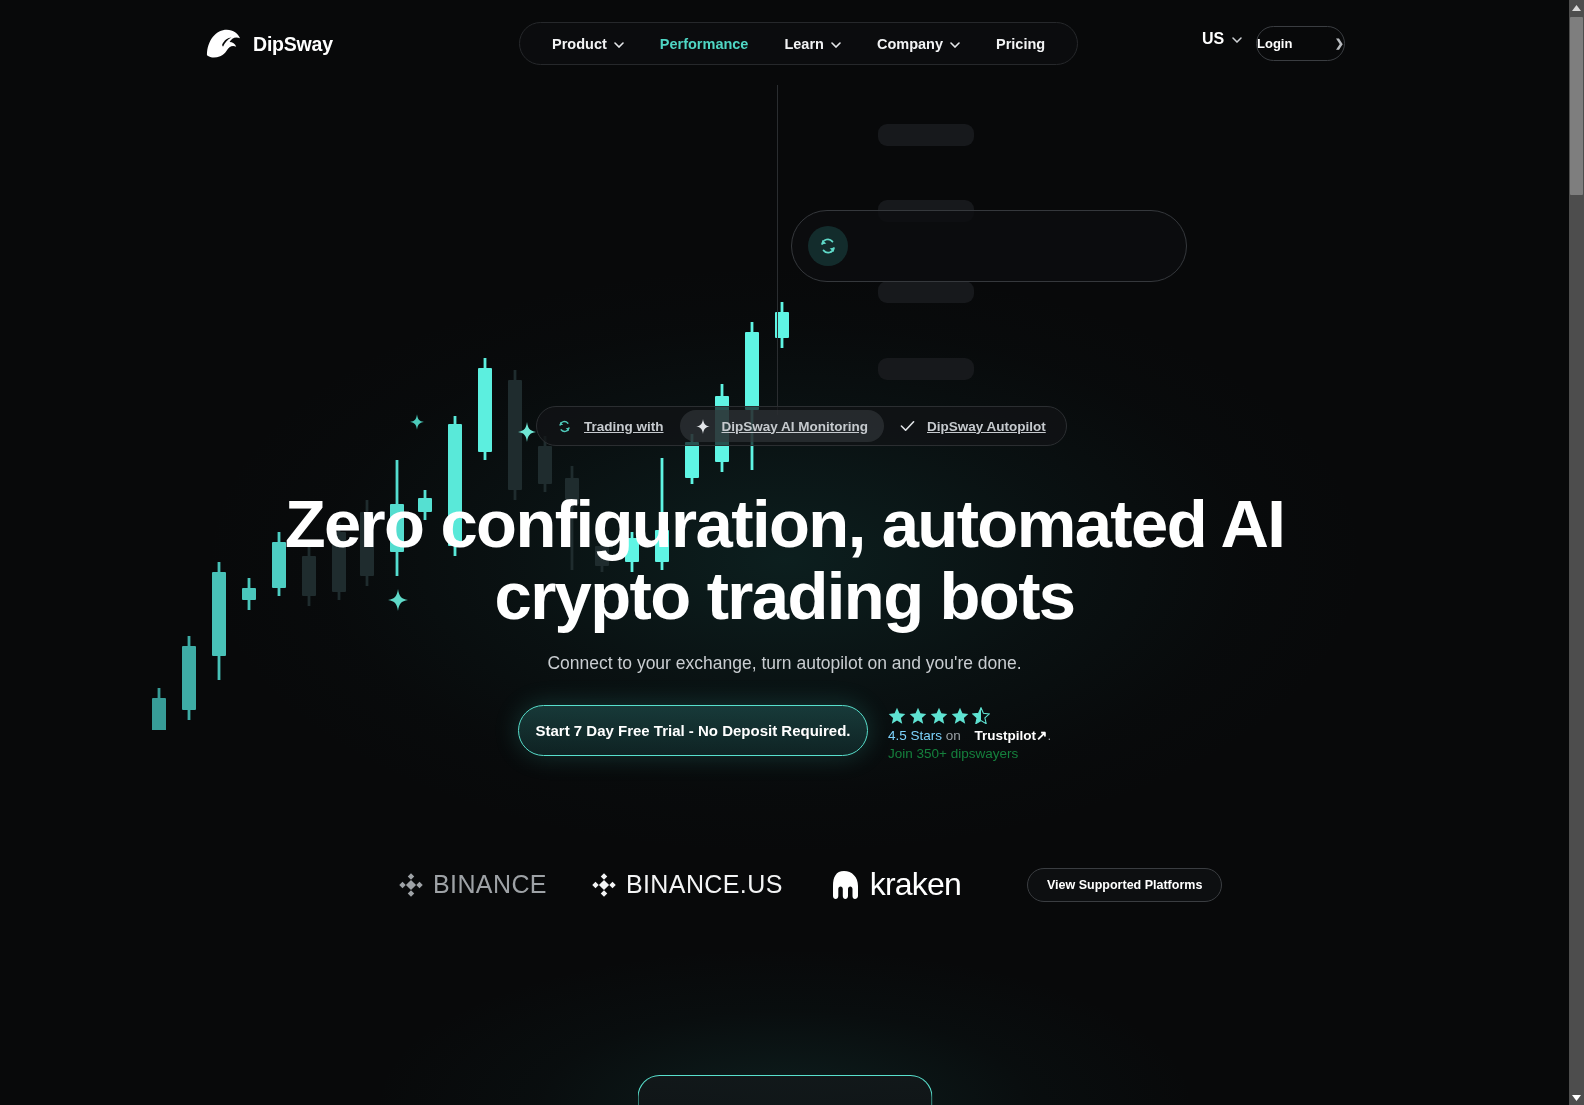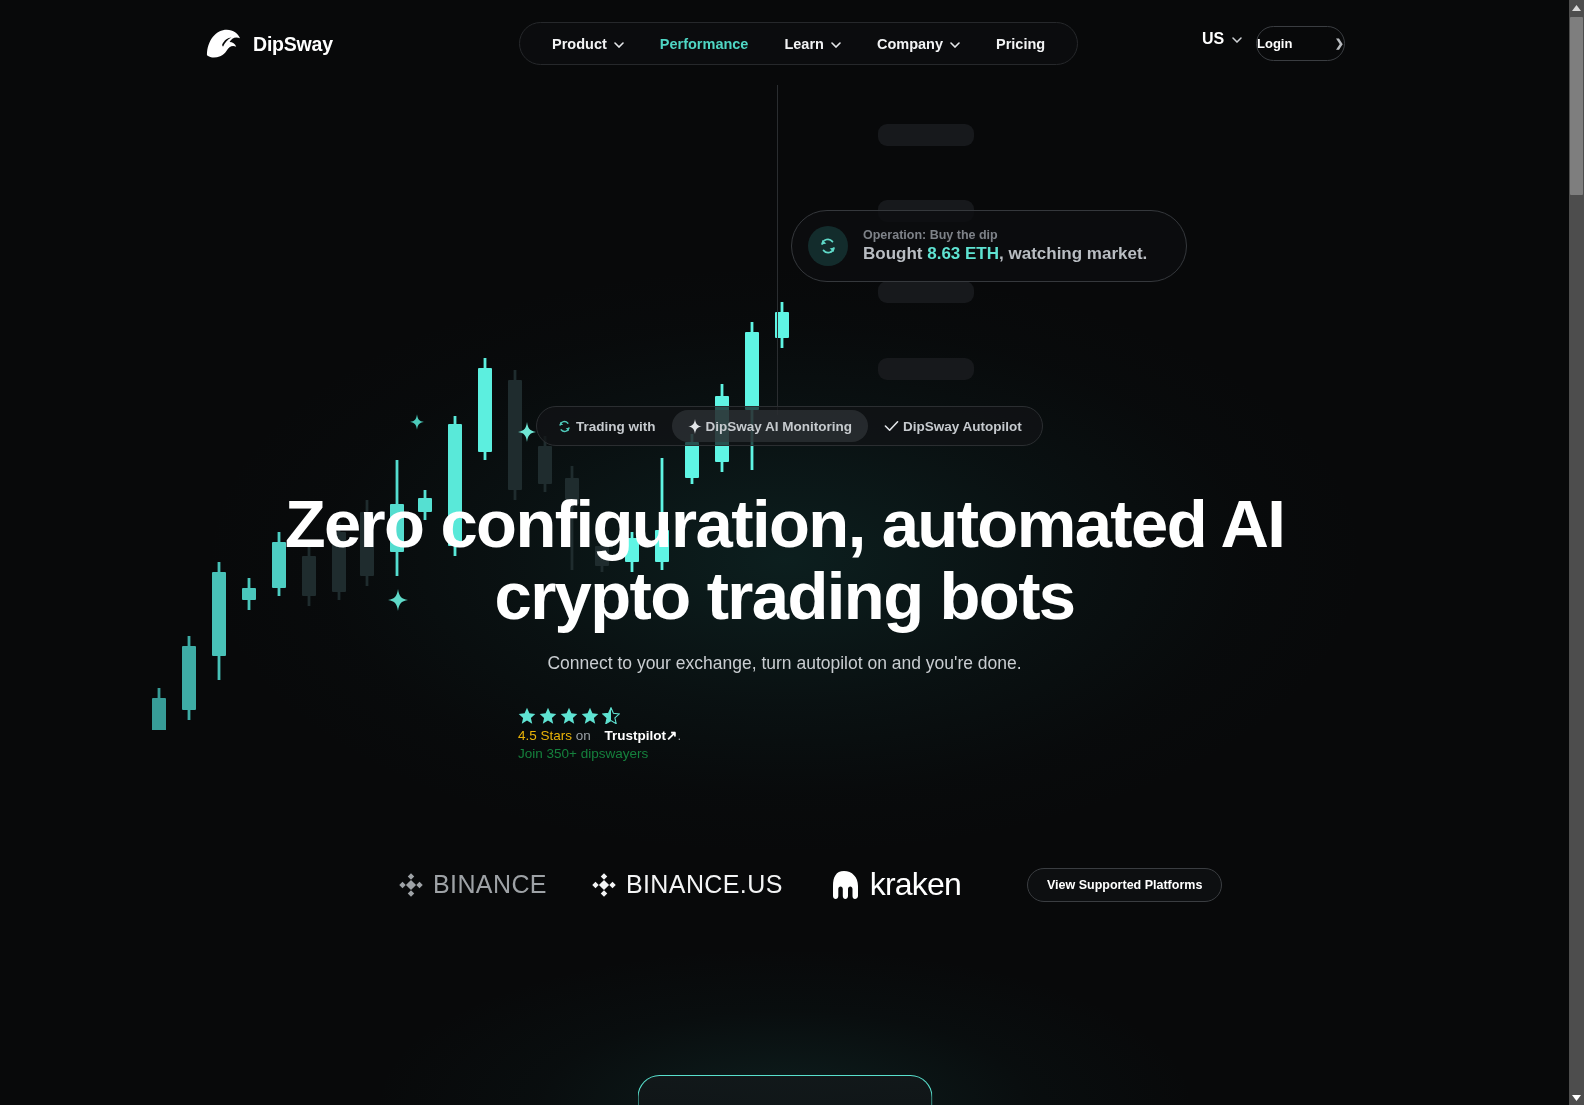--- a/index.html
+++ b/index.html
@@ -206,28 +206,29 @@
     align-items: center;
     border: 1px solid #2b2e31;
     border-radius: 20px;
     background: rgba(18,20,22,0.72);
     padding: 0 4px;
     z-index: 20;
   }
   .pill {
     display: flex;
     align-items: center;
-    gap: 4px;
+    gap: 12px;
     height: 32px;
     padding: 0 16px;
     border-radius: 16px;
     color: #c6cace;
     font-size: 13.5px;
     font-weight: bold;
     white-space: nowrap;
+    text-decoration: underline;
   }
   .pill.filled { background: rgba(52,56,60,0.62); }
 
   
   .hero {
     position: absolute;
     left: 0; top: 0;
     width: 1569px;
     z-index: 25;
     text-align: center;
@@ -274,21 +275,21 @@
     font-family: "Liberation Sans", sans-serif;
     display: flex;
     align-items: center;
     justify-content: center;
     cursor: pointer;
     box-shadow: 0 0 26px rgba(70,210,195,0.20);
   }
   .rating { display: flex; flex-direction: column; gap: 3px; padding-top: 2px; }
   .stars { display: flex; gap: 3px; }
   .rate-line1 { font-size: 13.5px; white-space: nowrap; }
-  .rate-line1 .num { color: #eab308; }
+  .rate-line1 .num { color: #7dd3fc; }
   .rate-line1 .on { color: #9aa0a5; }
   .rate-line1 .tp { color: #ffffff; font-weight: bold; margin-left: 10px; }
   .rate-line1 .dot { color: #9aa0a5; }
   .rate-line2 { color: #15803d; font-size: 13.5px; white-space: nowrap; }
 
   
   .logos {
     position: absolute;
     left: 398px; top: 866px;
     display: flex;
@@ -500,24 +501,20 @@
 
     <div class="op-card">
       <div class="op-badge">
         <svg width="20" height="20" viewBox="0 0 20 20">
           <path d="M4 8 A6 6 0 0 1 14.5 5.6" stroke="#5fd9c8" stroke-width="1.7" fill="none" stroke-linecap="round"></path>
           <path d="M16 12 A6 6 0 0 1 5.5 14.4" stroke="#5fd9c8" stroke-width="1.7" fill="none" stroke-linecap="round"></path>
           <path d="M4.2 4 L4 8.4 L8.3 7.6 Z" fill="#5fd9c8"></path>
           <path d="M15.8 16 L16 11.6 L11.7 12.4 Z" fill="#5fd9c8"></path>
         </svg>
       </div>
-      <div class="op-texts">
-        <span class="op-label">Operation: Buy the dip</span>
-        <span class="op-msg"><span>Bought </span><span class="amt">8.63 ETH</span><span>, watching market.</span></span>
-      </div>
     </div>
 
     <div class="pill-row" id="pill-host">
         <div class="pill">
           <svg width="15" height="15" viewBox="0 0 20 20">
             <path d="M4 8 A6 6 0 0 1 14.5 5.6" stroke="#4fc9ba" stroke-width="1.8" fill="none" stroke-linecap="round"></path>
             <path d="M16 12 A6 6 0 0 1 5.5 14.4" stroke="#4fc9ba" stroke-width="1.8" fill="none" stroke-linecap="round"></path>
             <path d="M4.2 4 L4 8.4 L8.3 7.6 Z" fill="#4fc9ba"></path>
             <path d="M15.8 16 L16 11.6 L11.7 12.4 Z" fill="#4fc9ba"></path>
           </svg>
@@ -546,20 +543,21 @@
     <svg class="sparkle" style="left:410px; top:414px;" width="14" height="16" viewBox="0 0 20 22">
       <path d="M10 0 C11 7 13 10 20 11 C13 12 11 15 10 22 C9 15 7 12 0 11 C7 10 9 7 10 0 Z" fill="#4ccbbb"></path>
     </svg>
 
     <div class="hero">
       <h1 class="headline">Zero configuration, automated AI crypto trading bots</h1>
       <p class="subhead">Connect to your exchange, turn autopilot on and you're done.</p>
     </div>
 
     <div class="cta-row">
+      <button class="cta-btn">Start 7 Day Free Trial - No Deposit Required.</button>
 
       <div class="rating">
         <div class="stars" id="stars-host">
             <svg width="18" height="17" viewBox="0 0 18 17">
               <path d="M9 0.8 L11.4 6.3 L17.3 6.9 L12.9 10.9 L14.2 16.7 L9 13.6 L3.8 16.7 L5.1 10.9 L0.7 6.9 L6.6 6.3 Z" fill="#5fe3d2"></path>
             </svg>
             <svg width="18" height="17" viewBox="0 0 18 17">
               <path d="M9 0.8 L11.4 6.3 L17.3 6.9 L12.9 10.9 L14.2 16.7 L9 13.6 L3.8 16.7 L5.1 10.9 L0.7 6.9 L6.6 6.3 Z" fill="#5fe3d2"></path>
             </svg>
             <svg width="18" height="17" viewBox="0 0 18 17">

